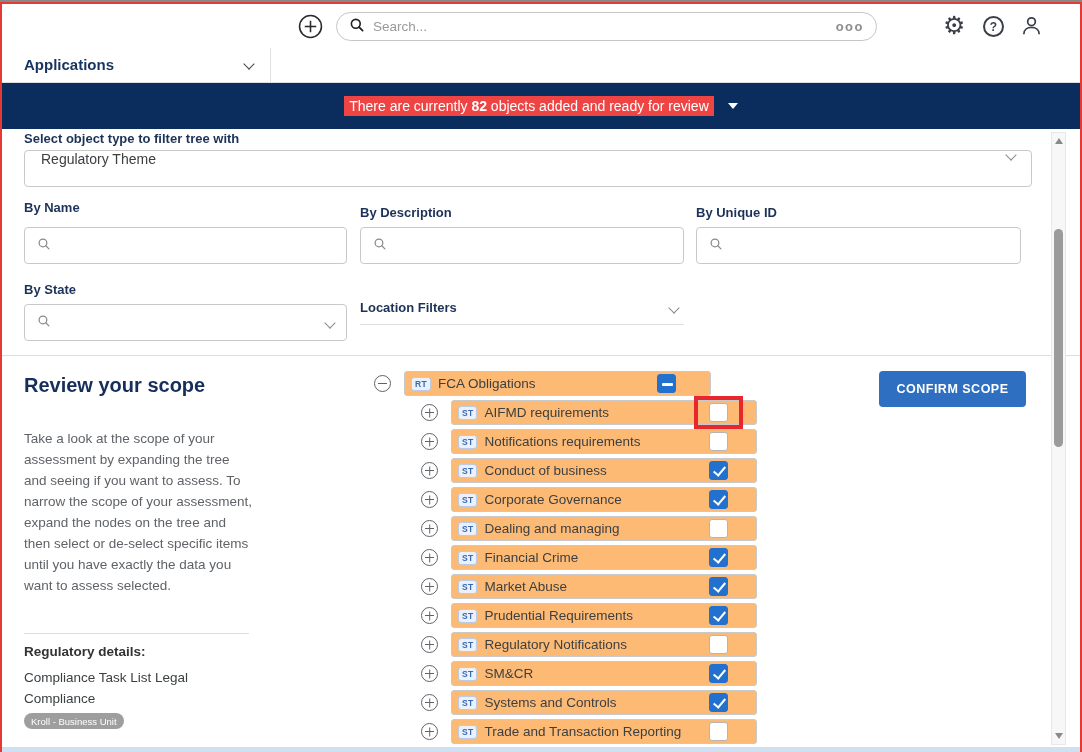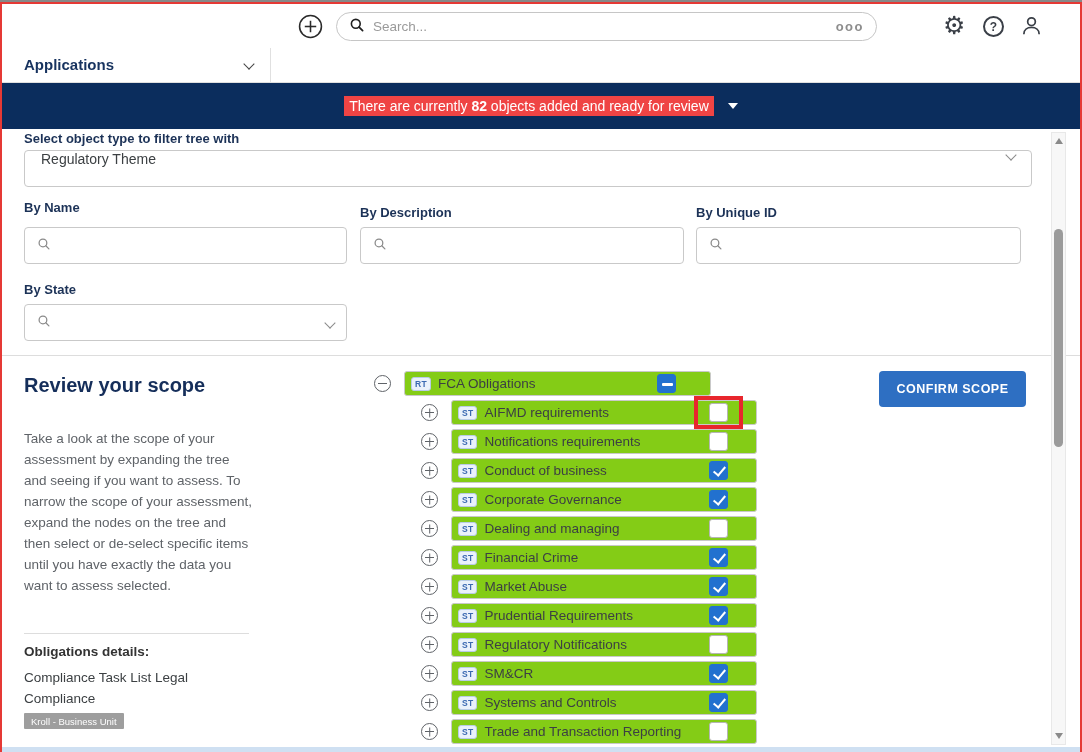--- a/index.html
+++ b/index.html
@@ -73,37 +73,37 @@
 
   
   .scope-title { position:absolute; left:22px; top:370px; font-size:20px; font-weight:bold; color:#152e5a; }
   .scope-desc { position:absolute; left:22px; top:424px; width:230px; font-size:13.5px;
                 color:#5f6368; line-height:21px; }
   .scope-div { position:absolute; left:22px; top:629px; width:225px; border-top:1px solid #ddd; }
   .assess-label { position:absolute; left:22px; top:640px; font-size:13.5px; font-weight:bold; color:#333; }
   .assess-name { position:absolute; left:22px; top:663px; width:200px; font-size:13.5px;
                  color:#3c4043; line-height:21px; }
   .bu-badge { position:absolute; left:22px; top:709px; background:#9e9e9e; color:#fff;
-              font-size:9.5px; padding:2.5px 7px; border-radius:1px; }
+              font-size:9.5px; padding:2.5px 7px; border-radius:8px; }
   .confirm-btn { position:absolute; left:877px; top:367px; width:147px; height:36px;
                  background:#2e6fc2; border:none; border-radius:4px; color:#fff;
                  font-size:12.5px; font-weight:bold; letter-spacing:.5px; cursor:pointer;
                  font-family:"Liberation Sans", sans-serif; }
 
   
   .tree { position:absolute; left:372px; top:367px; }
   .trow { display:flex; align-items:center; margin-bottom:4px; }
   .trow.child { margin-left:47px; }
   .exp { position:relative; width:17px; height:17px; border:1.5px solid #5f6368; border-radius:50%;
          margin-right:13px; cursor:pointer; flex:none; display:flex; align-items:center; justify-content:center; }
   .exp::before { content:""; width:9px; height:1.6px; background:#5f6368; }
   .exp.plus::after { content:""; position:absolute; left:50%; top:50%; width:1.6px; height:9px;
                      background:#5f6368; transform:translate(-50%,-50%); }
   .tbox { display:flex; align-items:center; width:306px; height:25px; border:1px solid #c9c9c9;
-          border-radius:3px; padding:0 28px 0 6px; background:#84cc16; position:relative; }
+          border-radius:3px; padding:0 28px 0 6px; background:#fdba74; position:relative; }
   .tbox.root { width:307px; padding-right:34px; }
   .tbadge { font-size:8.5px; font-weight:bold; color:#3b69b1; background:#eaf1fb;
             border:1px solid #b9cbe6; border-radius:3px; padding:1px 3px; margin-right:7px;
             letter-spacing:.3px; flex:none; }
   .tlabel { font-size:13.5px; color:#3c4043; white-space:nowrap; }
   .cbwrap { display:flex; margin-left:auto; position:relative; z-index:2; }
   .cbwrap.hl { border:4px solid #e8262d; padding:3px 11px; margin:-7px -15px -7px auto; background:transparent; }
   .cb { width:19px; height:19px; border:1px solid #b5b5b5; border-radius:3px; background:#fff;
         position:relative; cursor:pointer; flex:none; }
   .cb.checked, .cb.indeterminate { background:#2271cf; border-color:#2271cf; }
@@ -205,27 +205,31 @@
     <span>
       <svg viewBox="0 0 20 20" width="14" height="14">
         <circle cx="8.5" cy="8.5" r="5.5" fill="none" stroke="#8a8a8a" stroke-width="1.8"></circle>
         <line x1="12.6" y1="12.6" x2="17" y2="17" stroke="#8a8a8a" stroke-width="1.8" stroke-linecap="round"></line>
       </svg>
     </span>
     <input type="text" style="">
     <span class="chev gray"></span>
   </div>
 
+  <div class="locfilters">
+    <span class="flabel" style="position:static;">Location Filters</span>
+    <span class="chev gray"></span>
+  </div>
 
   <div class="hdiv"></div>
 
   <div class="scope-title">Review your scope</div>
   <div class="scope-desc">Take a look at the scope of your assessment by expanding the tree and seeing if you want to assess. To narrow the scope of your assessment, expand the nodes on the tree and then select or de-select specific items until you have exactly the data you want to assess selected.</div>
   <div class="scope-div"></div>
-  <div class="assess-label">Obligations details:</div>
+  <div class="assess-label">Regulatory details:</div>
   <div class="assess-name">Compliance Task List Legal Compliance</div>
   <span class="bu-badge">Kroll - Business Unit</span>
 
   <button class="confirm-btn">CONFIRM SCOPE</button>
 
   <div class="tree">
 
     <div class="trow">
       <span class="exp"></span>
       <div class="tbox root">

